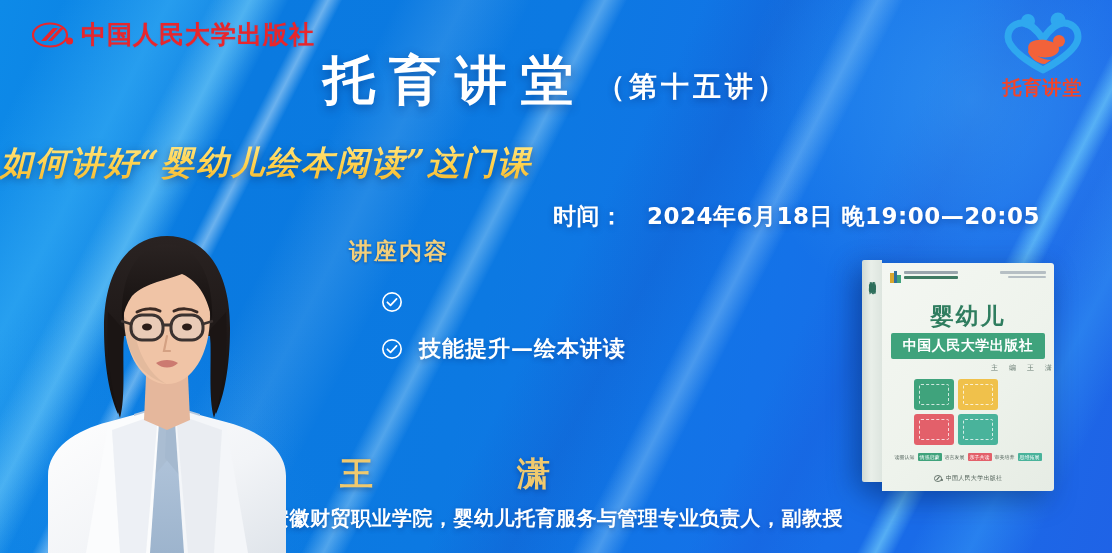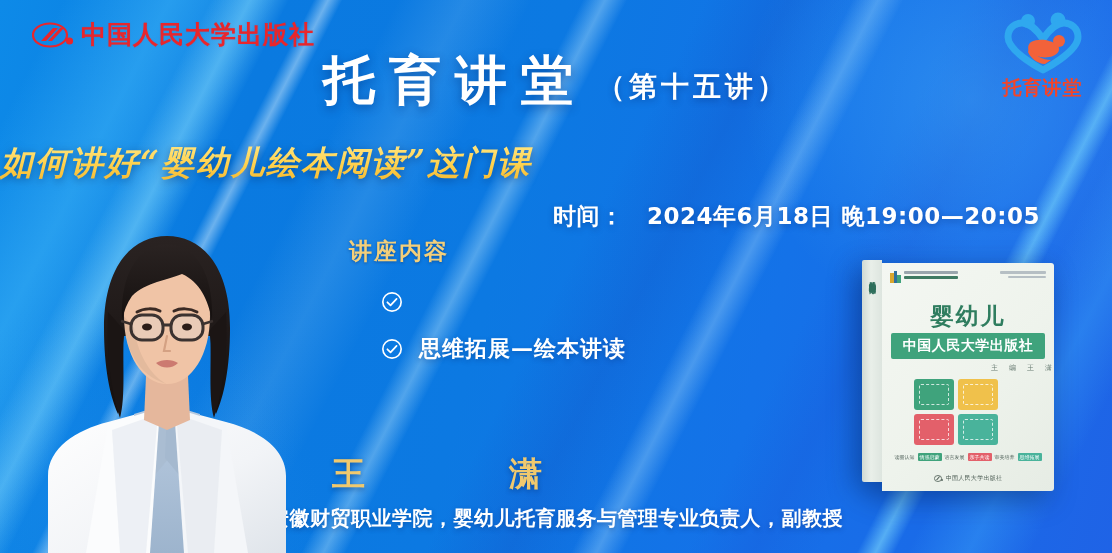--- a/index.html
+++ b/index.html
@@ -155,21 +155,21 @@
     font-size: 22px;
     font-weight: bold;
     letter-spacing: 1px;
     white-space: nowrap;
     text-shadow: 0 2px 5px rgba(0,40,110,0.35);
     font-family: "DejaVu Sans", sans-serif;
   }
 
   
   .speaker-name {
-    position: absolute; left: 332px; top: 452px;
+    position: absolute; left: 340px; top: 452px;
     color: #f0c96e;
     font-size: 33px;
     font-weight: bold;
     letter-spacing: 26px;
     white-space: nowrap;
     text-shadow: 0 2px 5px rgba(0,35,95,0.45);
     font-family: "DejaVu Sans", sans-serif;
   }
   .speaker-affil {
     position: absolute; left: 0; right: 0; top: 505px;
@@ -338,21 +338,21 @@
         <svg class="check-icon" viewBox="0 0 24 24">
           <circle cx="12" cy="12" r="10" fill="none" stroke="#ffffff" stroke-width="1.8"></circle>
           <path d="M7 12.3 L10.4 15.6 L17 8.6" fill="none" stroke="#ffffff" stroke-width="1.9" stroke-linecap="round" stroke-linejoin="round"></path>
         </svg>
       </li>
       <li class="content-item">
         <svg class="check-icon" viewBox="0 0 24 24">
           <circle cx="12" cy="12" r="10" fill="none" stroke="#ffffff" stroke-width="1.8"></circle>
           <path d="M7 12.3 L10.4 15.6 L17 8.6" fill="none" stroke="#ffffff" stroke-width="1.9" stroke-linecap="round" stroke-linejoin="round"></path>
         </svg>
-        <span class="content-label">思维拓展—绘本讲读</span>
+        <span class="content-label">技能提升—绘本讲读</span>
       </li>
     </ul>
   </div>
 
   <div class="speaker-name">王　　潇</div>
   <div class="speaker-affil">安徽财贸职业学院，婴幼儿托育服务与管理专业负责人，副教授</div>
 
   <svg class="presenter" viewBox="0 0 250 345">
     <defs>
       <clipPath id="pclip">

